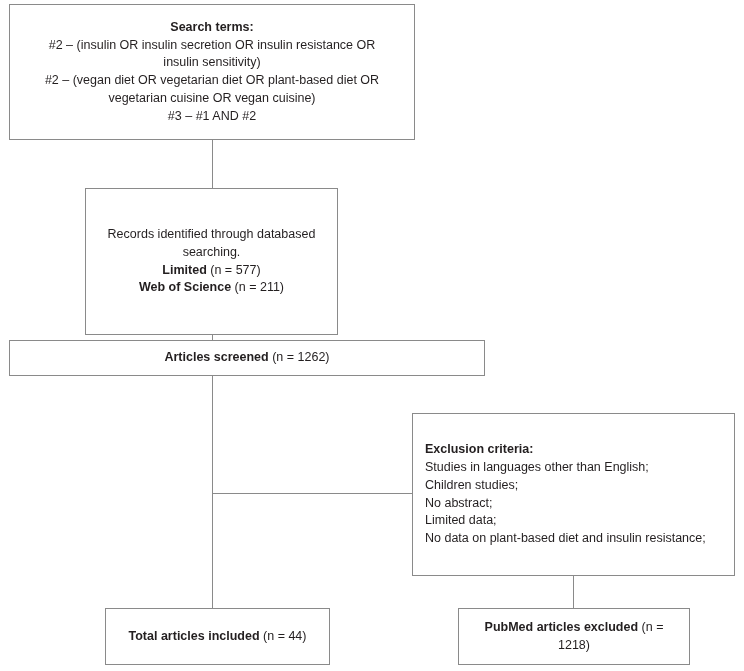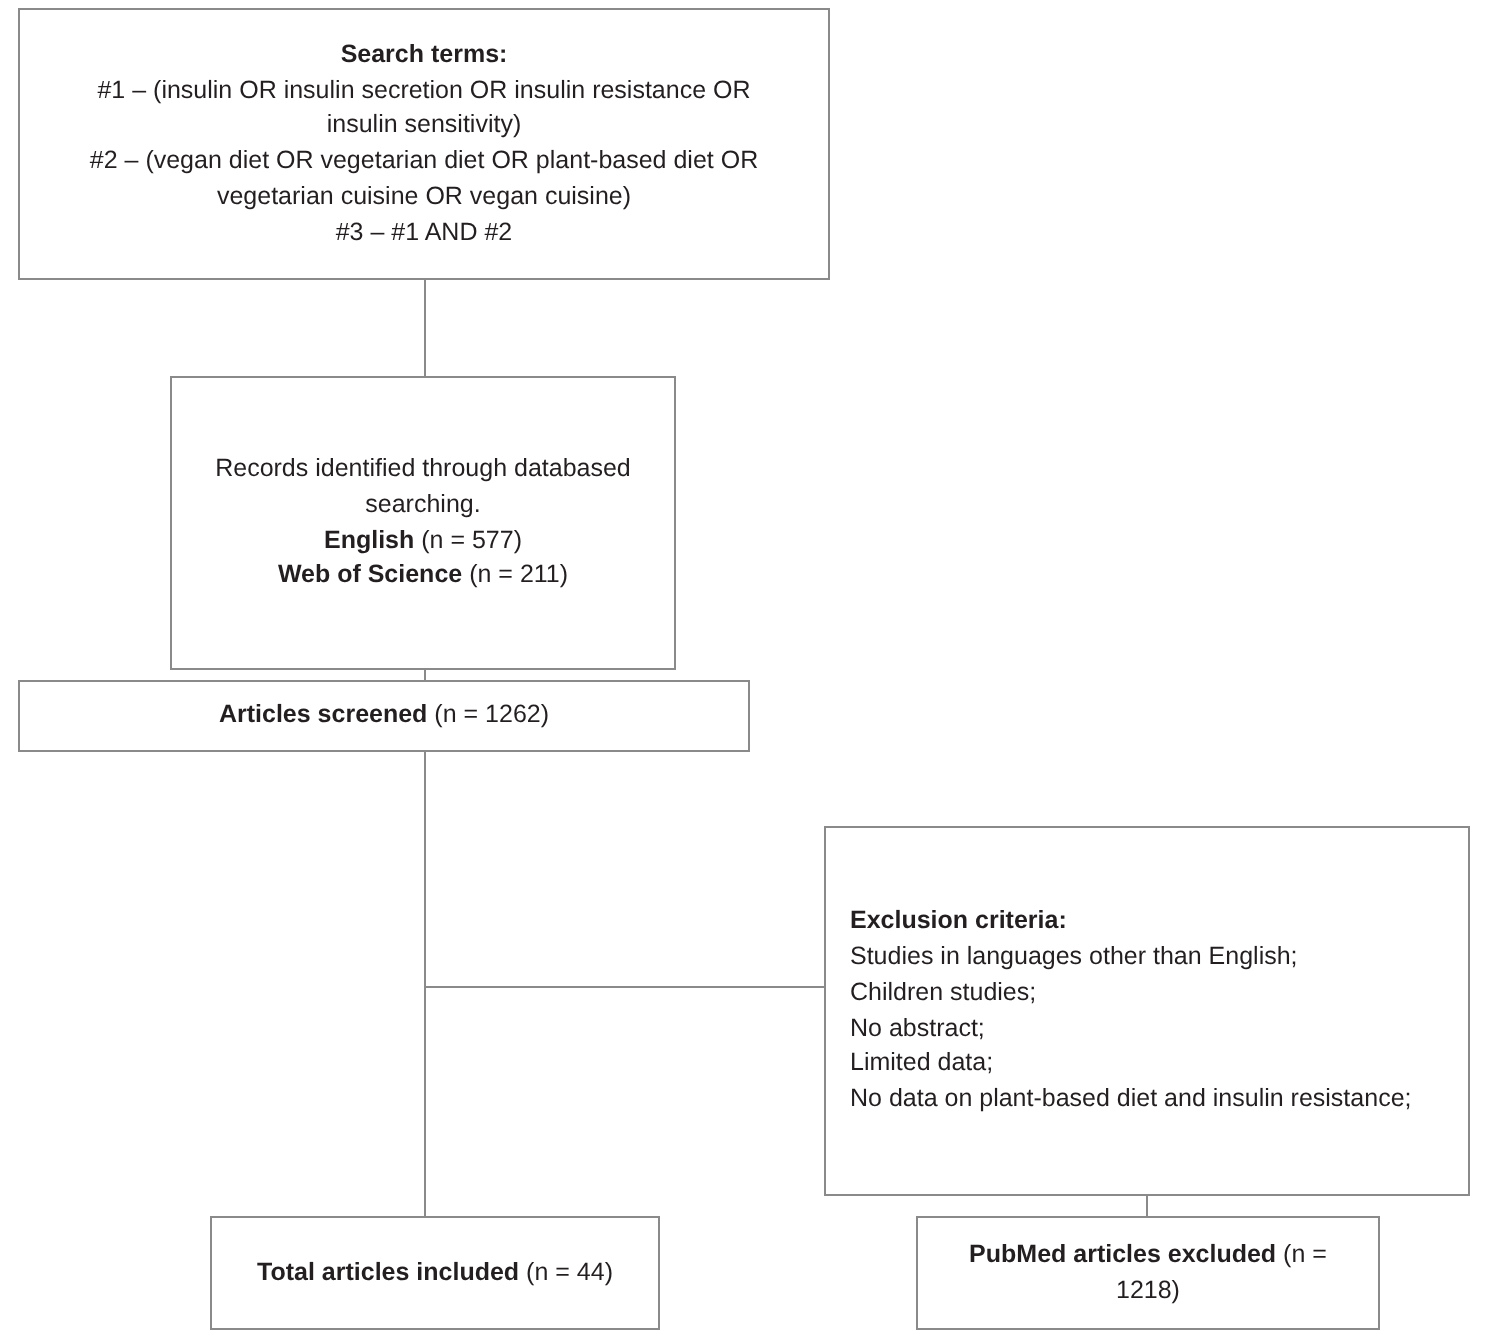--- a/index.html
+++ b/index.html
@@ -56,39 +56,39 @@
   <div class="conn v" style="left:211.5px; top:302px; width:1.5px; height:39px;"></div>
 
   <div class="conn v" style="left:211.5px; top:375px; width:1.5px; height:234px;"></div>
 
   <div class="conn h" style="left:211.5px; top:492.5px; width:201px; height:1.5px;"></div>
 
   <div class="conn v" style="left:572.5px; top:567px; width:1.5px; height:42px;"></div>
 
   <div class="node center pad-c" style="left:9px; top:4px; width:406px; height:136px;">
     <div class="line b">Search terms:</div>
-    <div class="line">#1 – (insulin OR insulin secretion OR insulin resistance OR</div>
+    <div class="line">#2 – (insulin OR insulin secretion OR insulin resistance OR</div>
     <div class="line">insulin sensitivity)</div>
     <div class="line">#2 – (vegan diet OR vegetarian diet OR plant-based diet OR</div>
     <div class="line">vegetarian cuisine OR vegan cuisine)</div>
     <div class="line">#3 – #1 AND #2</div>
   </div>
 
   <div class="node center pad-c" style="left:85px; top:188px; width:253px; height:147px;">
     <div class="line">Records identified through databased</div>
     <div class="line">searching.</div>
-    <div class="line"><span class="b">English</span><span> (n = 577)</span></div>
+    <div class="line"><span class="b">Limited</span><span> (n = 577)</span></div>
     <div class="line"><span class="b">Web of Science</span><span> (n = 211)</span></div>
   </div>
 
-  <div class="node center pad-c" style="left:9px; top:340px; width:366px; height:36px;">
+  <div class="node center pad-c" style="left:9px; top:340px; width:476px; height:36px;">
     <div class="line"><span class="b">Articles screened</span><span> (n = 1262)</span></div>
   </div>
 
-  <div class="node left pad-l" style="left:412px; top:413px; width:323px; height:185px;">
+  <div class="node left pad-l" style="left:412px; top:413px; width:323px; height:163px;">
     <div class="line b">Exclusion criteria:</div>
     <div class="line">Studies in languages other than English;</div>
     <div class="line">Children studies;</div>
     <div class="line">No abstract;</div>
     <div class="line">Limited data;</div>
     <div class="line">No data on plant-based diet and insulin resistance;</div>
   </div>
 
   <div class="node center pad-c" style="left:105px; top:608px; width:225px; height:57px;align-items:center;">
     <div class="line"><span class="b">Total articles included</span><span> (n = 44)</span></div>

